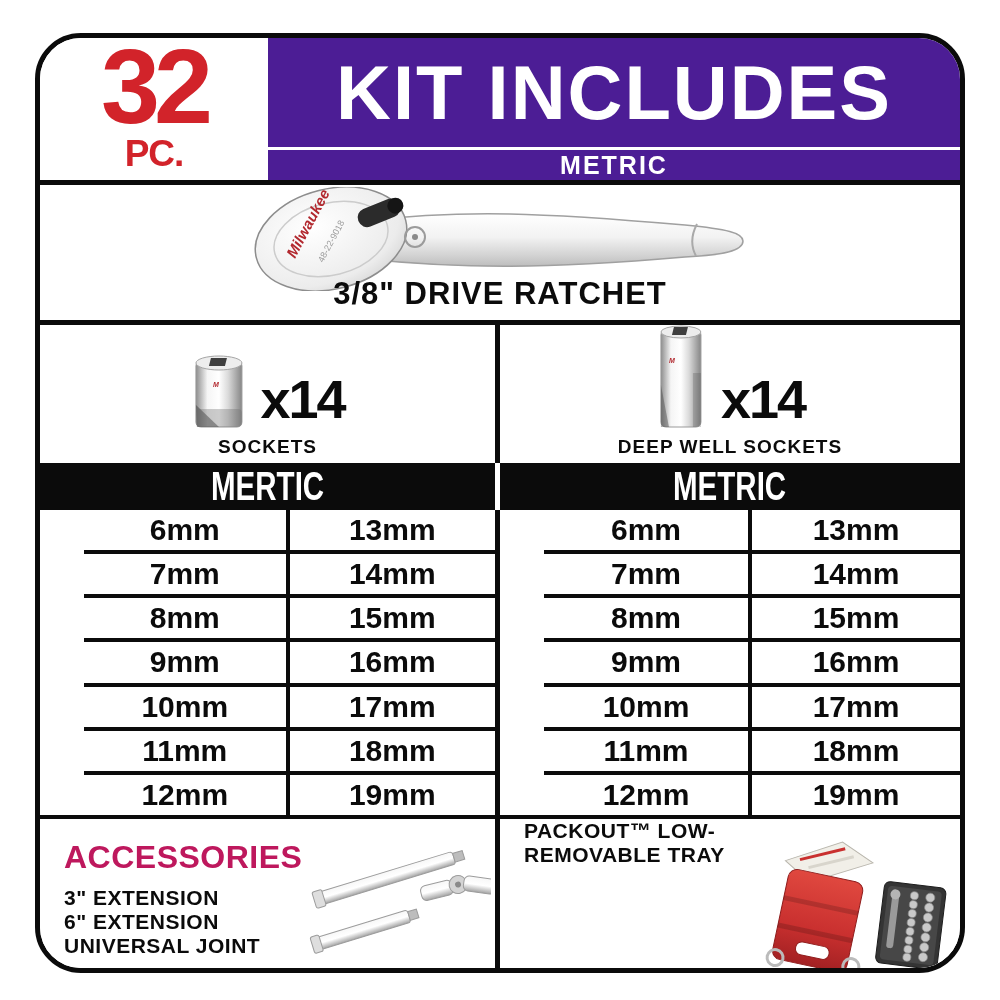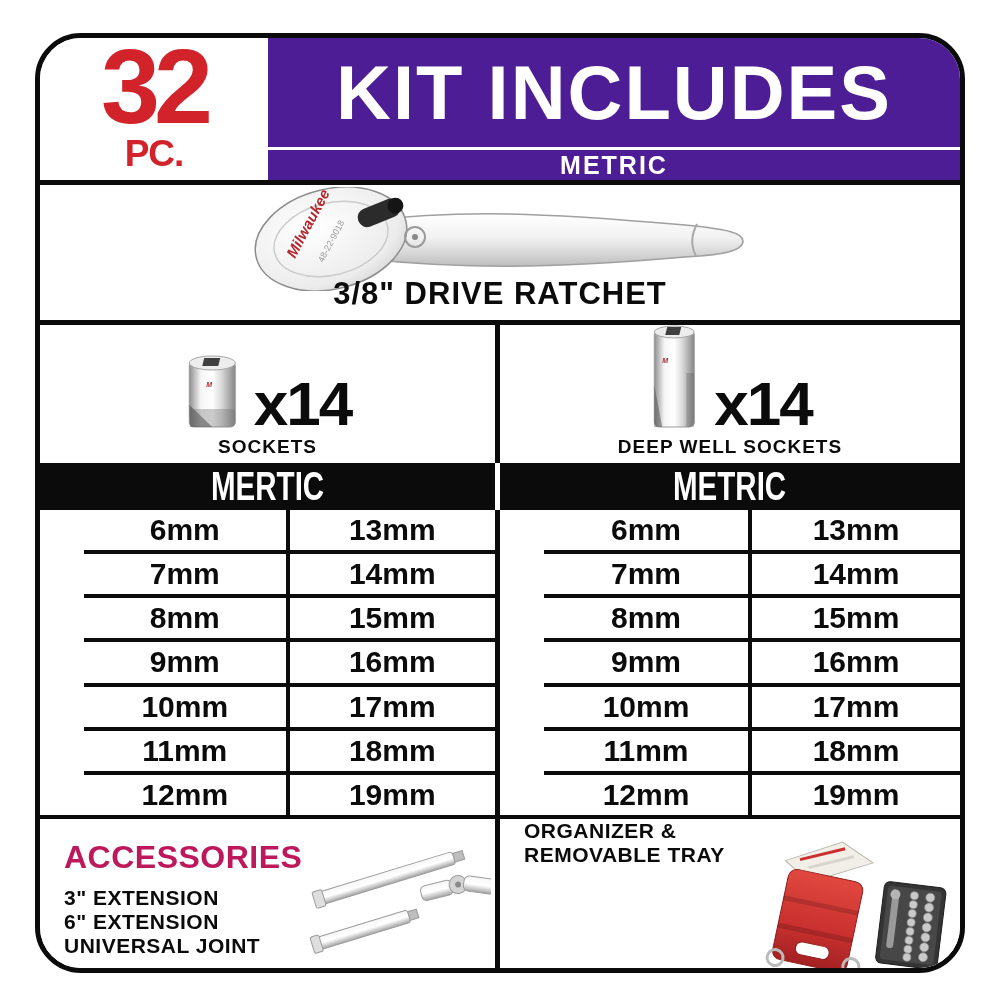--- a/index.html
+++ b/index.html
@@ -31,22 +31,22 @@
   .ratchet-svg { position: absolute; left: 205px; top: 2px; }
   .ratchet-caption { position: absolute; bottom: 8px; width: 100%; text-align: center;
                      font-size: 31px; font-weight: bold; letter-spacing: 1px; color: #0b0b0b; }
 
   
   .sockets-row { flex: 0 0 143px; display: flex; border-top: 5px solid #0b0b0b; }
   .socket-half { width: 50%; position: relative; }
   .socket-half.left { border-right: 5px solid #0b0b0b; }
   .socket-figure { position: absolute; bottom: 32px; left: 50%; transform: translateX(-50%);
                    display: flex; align-items: flex-end; gap: 14px; }
-  .socket-qty { font-size: 62px; font-weight: bold; letter-spacing: -2px; line-height: 0.8;
-                margin-bottom: 2px; color: #0b0b0b; white-space: nowrap; }
+  .socket-qty { font-size: 54px; font-weight: bold; letter-spacing: -2px; line-height: 0.8;
+                margin-bottom: 10px; color: #0b0b0b; white-space: nowrap; }
   .socket-label { position: absolute; bottom: 5px; width: 100%; text-align: center;
                   font-size: 19px; font-weight: bold; letter-spacing: 1px; color: #0b0b0b; white-space: nowrap; }
 
   
   .bars-row { flex: 0 0 46px; display: flex; background: #0b0b0b; }
   .bar-half { width: 50%; display: flex; align-items: center; justify-content: center; overflow: hidden; }
   .bar-half.left { border-right: 5px solid #ffffff; }
   .bar-text { color: #ffffff; font-size: 41px; font-weight: bold; transform: scaleX(0.72); white-space: nowrap; }
 
   
@@ -274,21 +274,21 @@
             <circle cx="38" cy="9" r="9" fill="#d4d4d4" stroke="#9c9c9c"></circle>
             <circle cx="38" cy="9" r="3" fill="#8a8a8a"></circle>
             <g transform="rotate(22 46 9)">
               <rect x="44" y="2" width="32" height="15" rx="5" fill="url(#cg)" stroke="#9c9c9c"></rect>
             </g>
           </g>
         </svg>
       </div>
       <div class="bottom-half">
         <div class="section-lines">
-            <div class="list-item">ORGANIZER &amp;</div>
+            <div class="list-item">PACKOUT™ LOW-</div>
             <div class="list-item">REMOVABLE TRAY</div>
           </div>
         <svg class="storage-svg" viewBox="0 0 195 140" width="195" height="140">
           <defs>
             <linearGradient id="rg" x1="0" y1="0" x2="0" y2="1">
               <stop offset="0" stop-color="#e0483f"></stop>
                 <stop offset="0.6" stop-color="#c9302f"></stop>
               <stop offset="1" stop-color="#a32123"></stop>
             </linearGradient>
           </defs>

